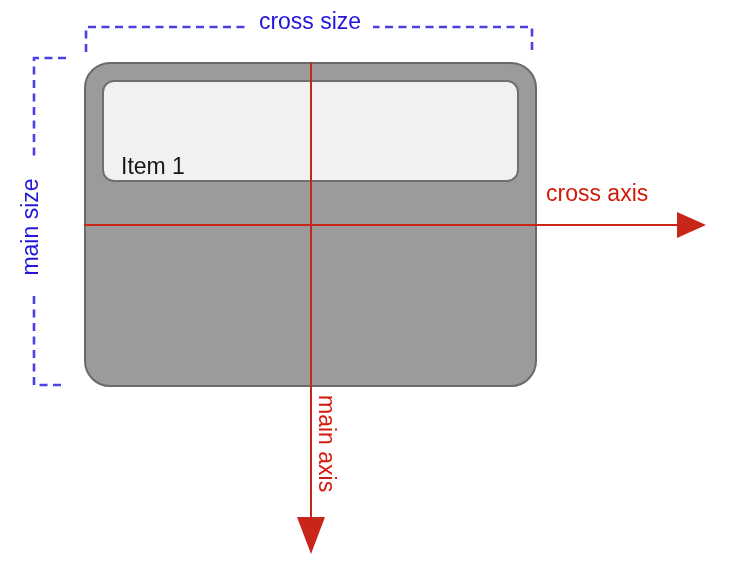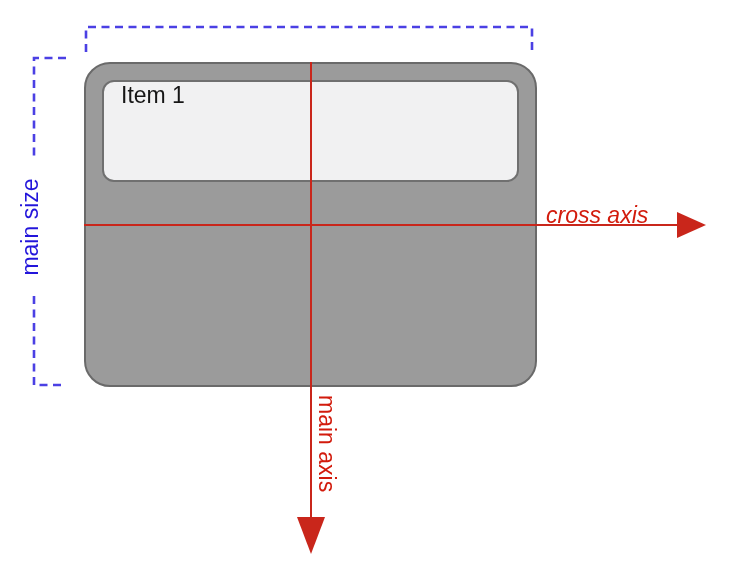--- a/index.html
+++ b/index.html
@@ -39,21 +39,21 @@
     display: flex;
     flex-direction: column;
     padding: 16px;
     gap: 18px;
   }
   .flex-item {
     background: var(--item-fill);
     border: 2px solid var(--item-stroke);
     border-radius: 12px;
     display: flex;
-    align-items: flex-start;
+    align-items: flex-end;
     padding-left: 17px;
     font-size: 23px;
     color: var(--text);
   }
   .flex-item.item-1 { flex: 0 0 102px; }
   .flex-item.item-2 { flex: 1 1 auto; }
 
   
   svg.overlay {
     position: absolute; left: 0; top: 0;
@@ -90,21 +90,21 @@
   }
   .main-size-label {
     left: 16px; top: 294px;
     width: 134px; height: 31px;
     text-align: center;
     background: var(--bg);
     transform: rotate(-90deg);
     transform-origin: 0 0;
   }
   .cross-axis-label {
-    left: 546px; top: 201px; font-style: italic;
+    left: 546px; top: 179px;
   }
   .main-axis-label {
     left: 341px; top: 395px;
     width: 112px;
     transform: rotate(90deg);
     transform-origin: 0 0;
   }
 </style>
 </head>
 <body>
@@ -123,19 +123,20 @@
 
     <path class="bracket" d="M 66 58 L 34 58 L 34 385 L 66 385"></path>
 
     <line class="axis-line" x1="84" y1="225" x2="679" y2="225"></line>
     <polygon class="arrowhead" points="677,212 706,225 677,238"></polygon>
 
     <line class="axis-line" x1="311" y1="62" x2="311" y2="520"></line>
     <polygon class="arrowhead" points="297,517 325,517 311,554"></polygon>
   </svg>
 
+  <div class="label blue cross-size-label">cross size</div>
 
   <div class="label blue main-size-label">main size</div>
 
   <div class="label red cross-axis-label">cross axis</div>
 
   <div class="label red main-axis-label">main axis</div>
 </div>
 
 </body></html>

